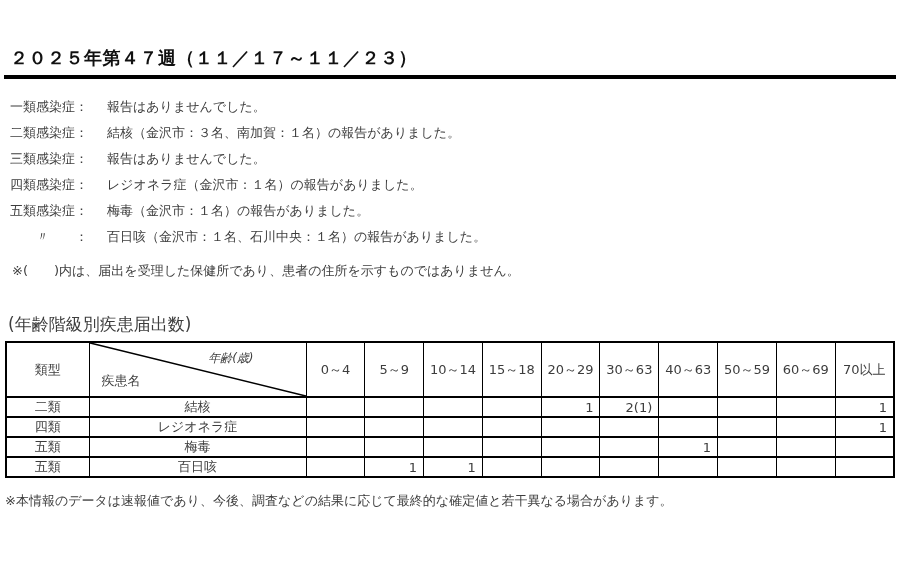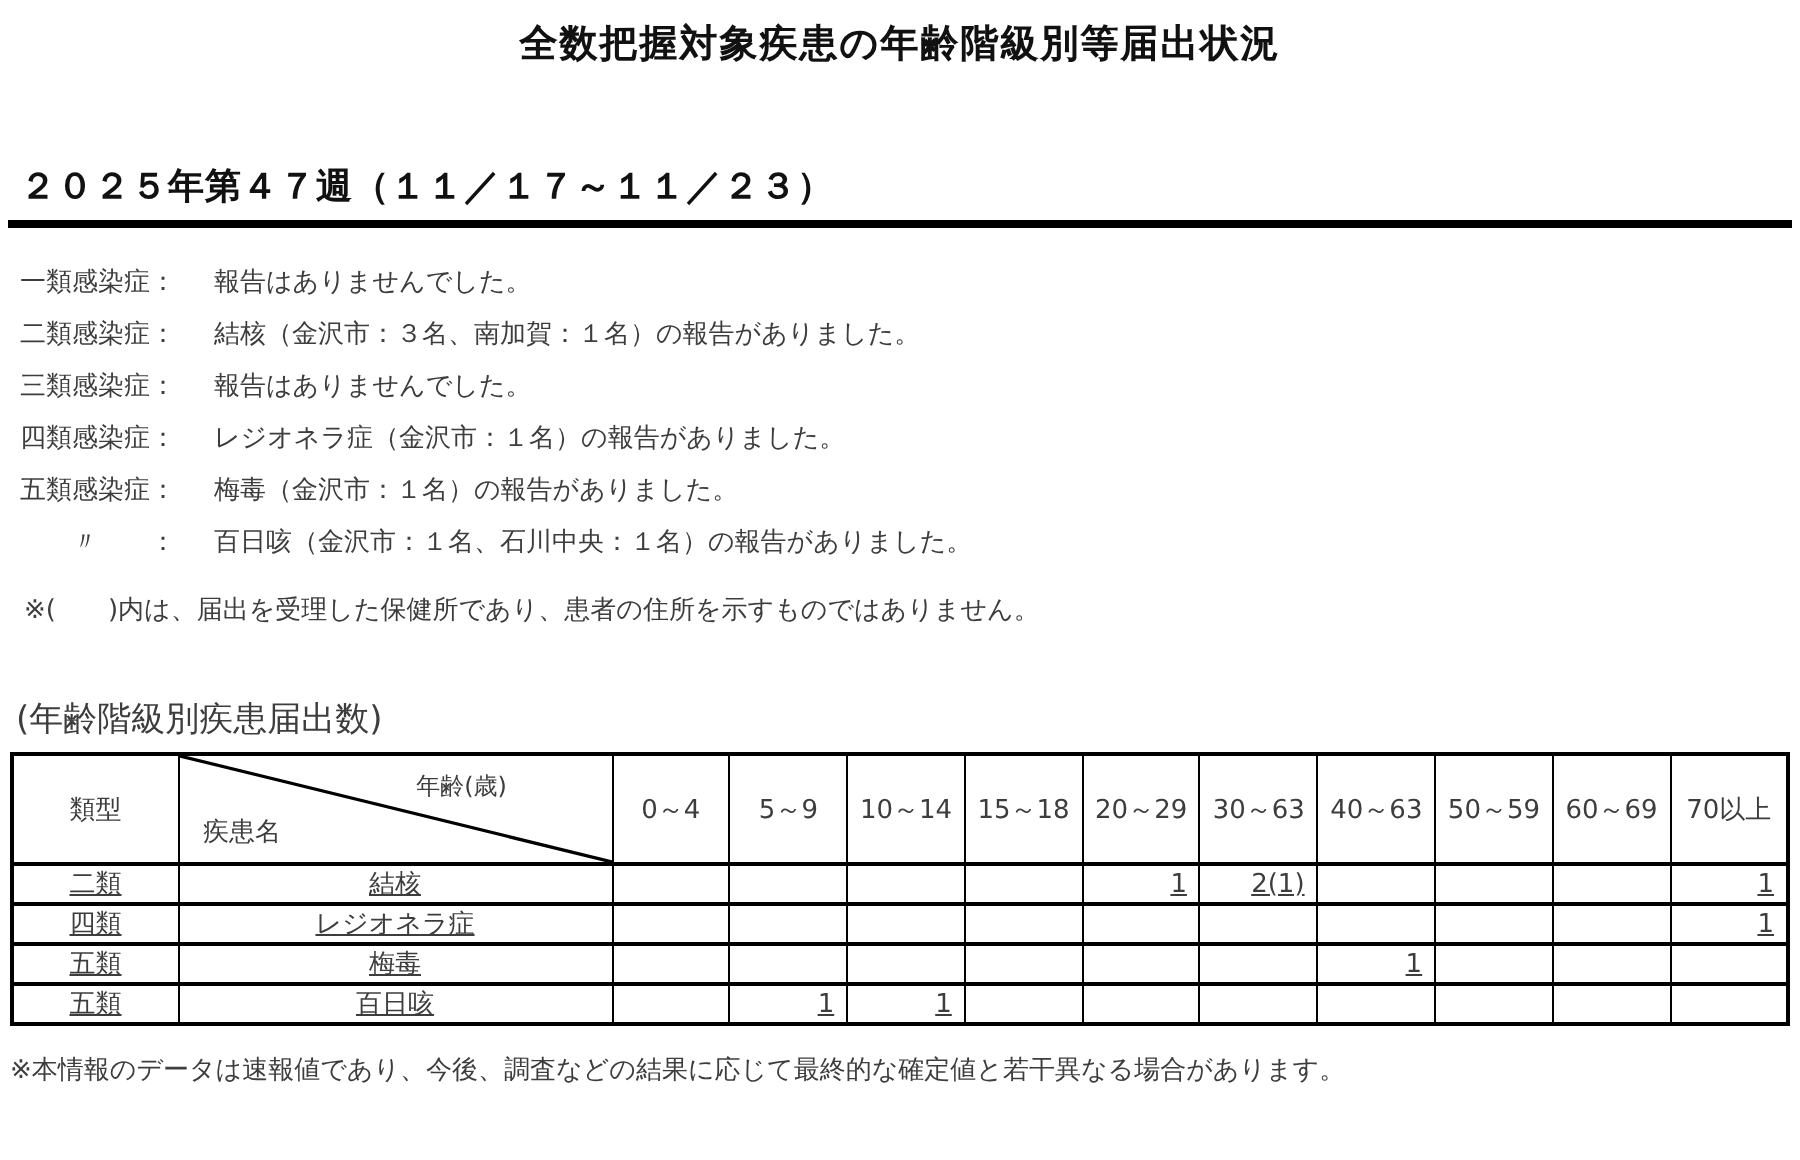--- a/index.html
+++ b/index.html
@@ -52,40 +52,39 @@
   }
   .age-table th, .age-table td {
     border-left: 1px solid #000;
     border-right: 1px solid #000;
     border-top: 2px solid #000;
     border-bottom: 2px solid #000;
     font-weight: normal;
     overflow: hidden;
   }
   .age-table thead th { height: 55px; text-align: center; }
-  .age-table tbody td { height: 17px; text-decoration: underline; }
+  .age-table tbody td { height: 17px; }
   .age-table .cat-col { width: 83px; }
   .age-table .dis-col { width: 217px; }
   .age-table td.cat, .age-table td.dis { text-align: center; }
   .age-table td.num { text-align: right; padding-right: 6px; }
 
   th.diagonal { position: relative; padding: 0; }
   th.diagonal svg { position: absolute; left: 0; top: 0; width: 100%; height: 100%; display: block; }
-  th.diagonal .diag-top { position: absolute; top: 7px; right: 52px; font-size: 12px; }
+  th.diagonal .diag-top { position: absolute; top: 7px; right: 52px; font-size: 12px; font-style: italic; }
   th.diagonal .diag-bottom { position: absolute; bottom: 6px; left: 12px; font-size: 13px; }
 
   .footnotes { margin: 9px 0 0 5px; font-size: 13px; }
   .footnotes .fn { line-height: 27px; }
 </style>
 </head>
 <body>
 
 <div class="page">
 
-  <div class="doc-title">全数把握対象疾患の年齢階級別等届出状況</div>
 
   <div class="week-heading">２０２５年第４７週（１１／１７～１１／２３）</div>
   <div class="double-rule"></div>
 
   <div class="summary">
       <div class="summary-row"><span class="term">一類感染症：</span><span class="desc">報告はありませんでした。</span></div>
       <div class="summary-row"><span class="term">二類感染症：</span><span class="desc">結核（金沢市：３名、南加賀：１名）の報告がありました。</span></div>
       <div class="summary-row"><span class="term">三類感染症：</span><span class="desc">報告はありませんでした。</span></div>
       <div class="summary-row"><span class="term">四類感染症：</span><span class="desc">レジオネラ症（金沢市：１名）の報告がありました。</span></div>
       <div class="summary-row"><span class="term">五類感染症：</span><span class="desc">梅毒（金沢市：１名）の報告がありました。</span></div>

